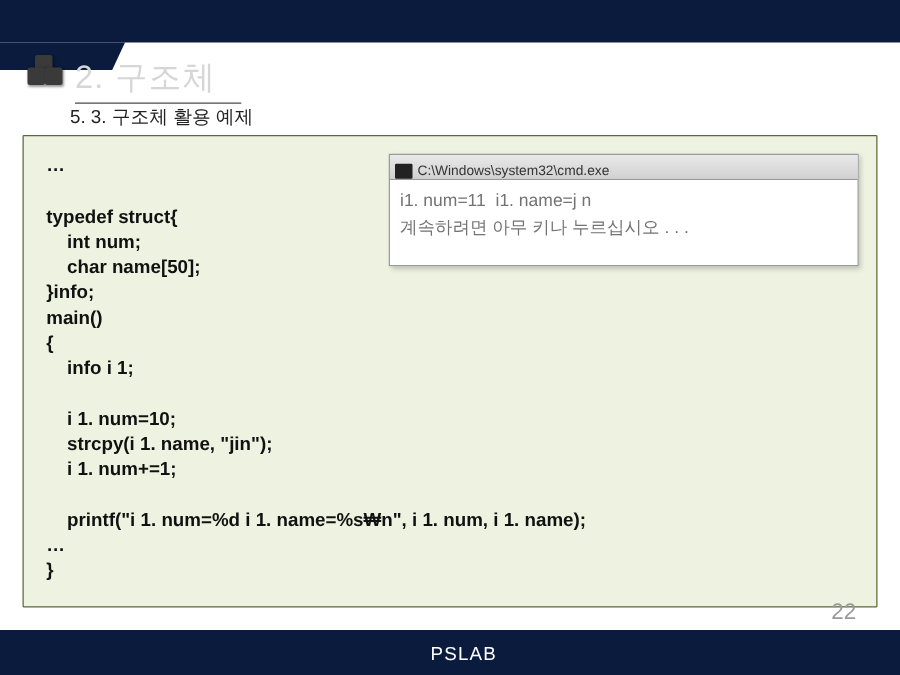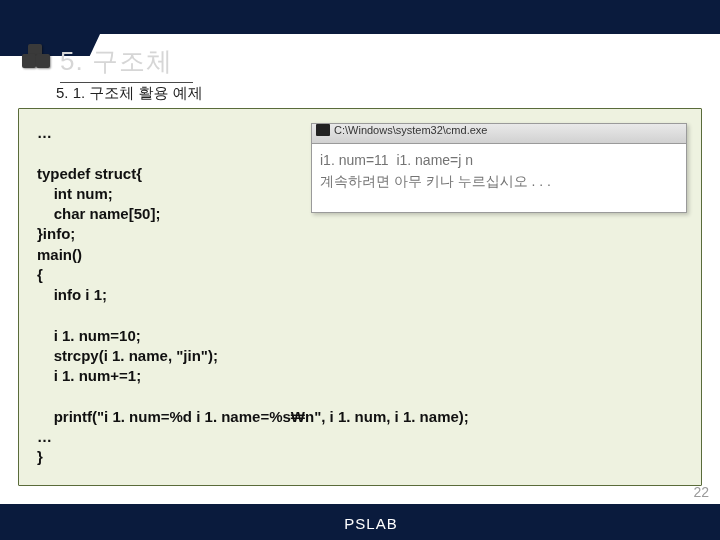--- a/index.html
+++ b/index.html
@@ -11,41 +11,41 @@
   .cube { width: 14px; height: 14px; background: #3a3a3a; display: inline-block; border-radius: 2px; box-shadow: 1px 1px 2px rgba(0,0,0,0.4); }
   .cube:nth-child(1){ position:absolute; top:8px; left:6px; }
   .cube:nth-child(2){ position:absolute; top:18px; left:0; }
   .cube:nth-child(3){ position:absolute; top:18px; left:14px; }
   .chapter { position: absolute; top: 44px; left: 60px; font-size: 26px; color: #d6d6d6; letter-spacing: 1px; }
   .chapter::after { content:""; position:absolute; left:0; right:-20px; bottom:-4px; height:1px; background:#4a4a4a; }
   .section { position: absolute; top: 84px; left: 56px; font-size: 15px; color: #222; font-weight: 500; }
   .codebox { position: absolute; top: 108px; left: 18px; right: 18px; height: 378px; background: #eef2e0; border: 1px solid #5a6b3a; border-radius: 1px; padding: 14px 18px; }
   .code { font-family: "Malgun Gothic", Arial, sans-serif; font-size: 15px; line-height: 1.35; color: #111; white-space: pre; font-weight: 600; }
   .console { position: absolute; top: 14px; right: 14px; width: 376px; background: #fff; border: 1px solid #9a9a9a; box-shadow: 2px 2px 4px rgba(0,0,0,0.2); }
-  .console-title { height: 20px; background: linear-gradient(#e9e9e9,#d1d1d1); border-bottom: 1px solid #9a9a9a; display:flex; align-items:flex-start; padding: 0 4px; font-size: 11px; color:#333; }
+  .console-title { height: 20px; background: linear-gradient(#e9e9e9,#d1d1d1); border-bottom: 1px solid #9a9a9a; display:flex; align-items:flex-end; padding: 0 4px; font-size: 11px; color:#333; }
   .console-title .cicon { width: 14px; height: 12px; background: #222; margin-right: 4px; border-radius: 1px; }
   .console-body { padding: 6px 8px 20px 8px; font-family: "Malgun Gothic", Arial, sans-serif; font-size: 14px; line-height: 1.5; color:#737373; white-space: pre; }
   .footerbar { position: absolute; bottom: 0; left: 0; right: 0; height: 36px; background: #0a1b3d; }
   .footerlabel { position: absolute; bottom: 8px; left: 50%; transform: translateX(-50%); color: #fff; font-size: 15px; letter-spacing: 1px; margin-left: 11px; }
-  .pagenum { position: absolute; bottom: 40px; right: 11px; color: #9a9a9a; font-size: 14px; }
+  .pagenum { position: absolute; bottom: 40px; right: 35px; color: #9a9a9a; font-size: 18px; }
 </style>
 </head>
 <body>
 
 <div class="slide">
   <div class="topbar"></div>
 
   <div class="cube-icons">
     <span class="cube"></span>
       <span class="cube"></span>
       <span class="cube"></span>
   </div>
 
-  <div class="chapter">5. 구조체</div>
-  <div class="section">5. 1. 구조체 활용 예제</div>
+  <div class="chapter">2. 구조체</div>
+  <div class="section">5. 3. 구조체 활용 예제</div>
 
   <div class="codebox">
     <div class="code" id="code-lines">…
 
 typedef struct{
     int num;
     char name[50];
 }info;
 main()
 {

